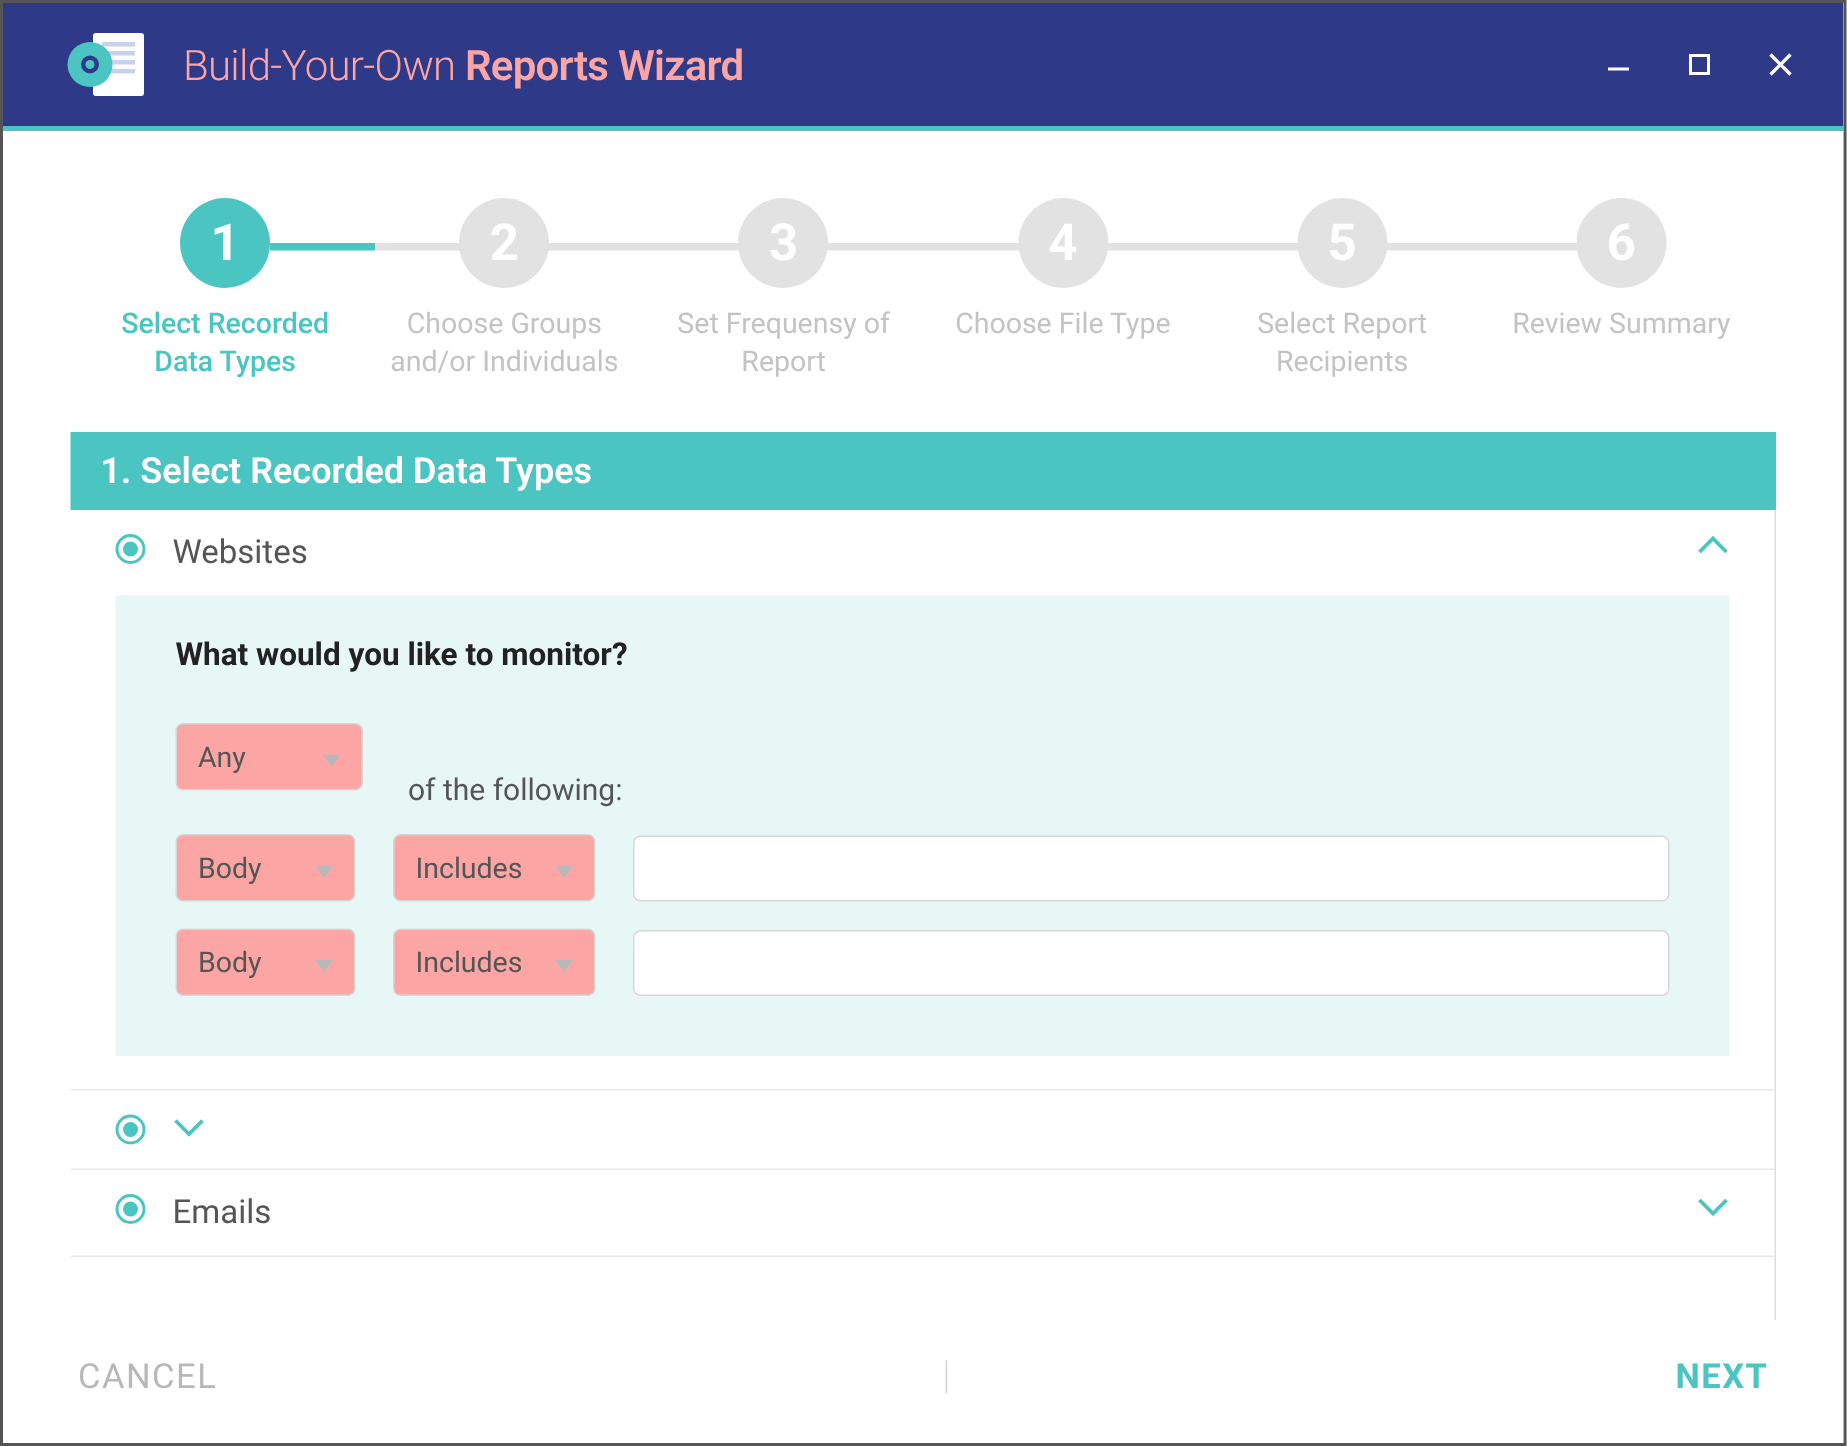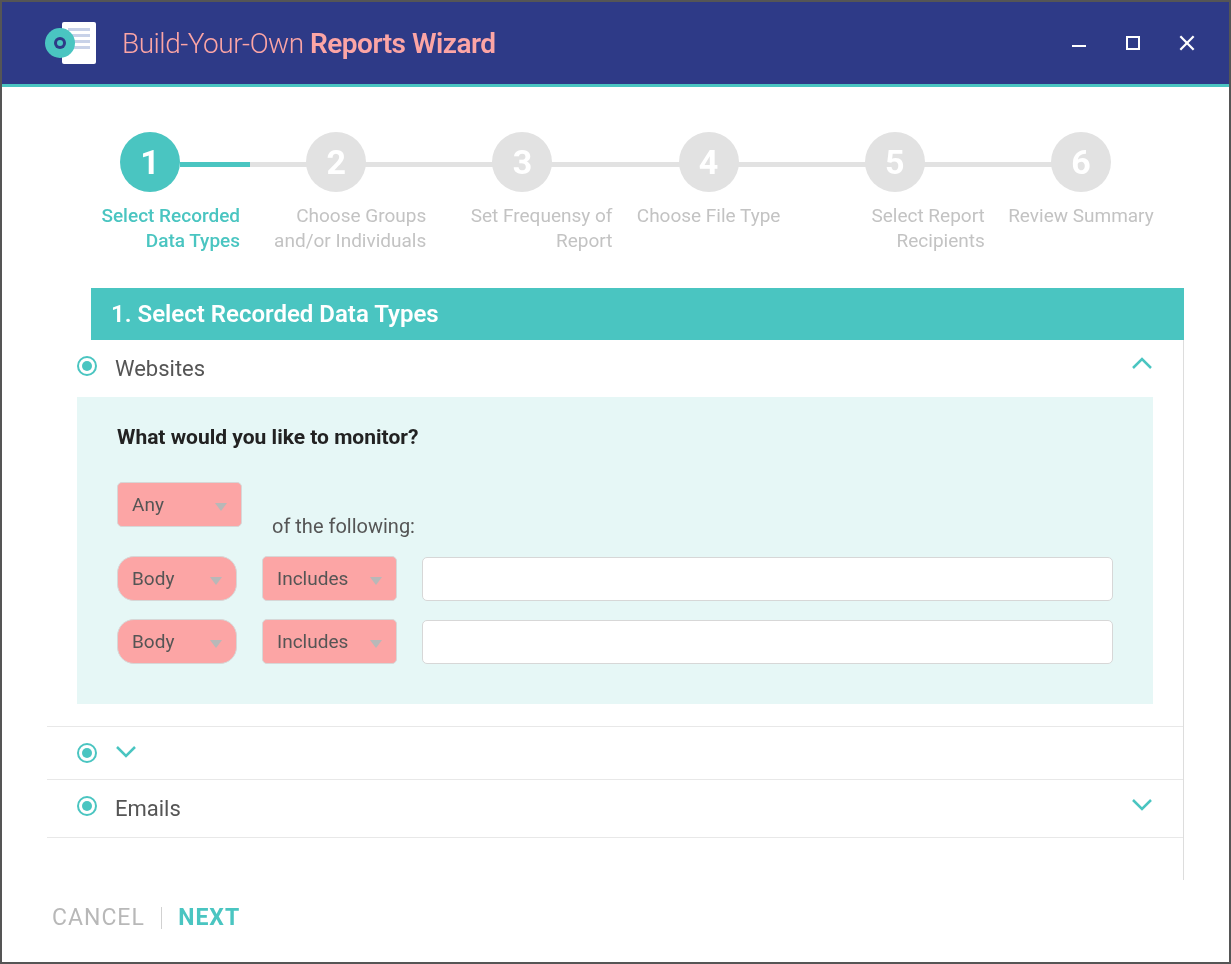--- a/index.html
+++ b/index.html
@@ -115,41 +115,39 @@
       position: relative;
     }
     .step.active .step-circle {
       background: #4ac5c1;
     }
     .step-label {
       font-size: 19px;
       color: #c3c3c3;
       line-height: 1.3;
       max-width: 180px;
-      text-align: right;
     }
     .step.active .step-label {
       color: #4ac5c1;
       font-weight: 500;
     }
     
     .content-wrap {
       flex: 1;
       padding: 10px 45px 0;
       overflow: hidden;
       display: flex;
       flex-direction: column;
     }
     .section-header {
       background: #4ac5c1;
       color: #fff;
       font-size: 24px;
       font-weight: 600;
       padding: 12px 20px;
-      margin-left: 44px;
     }
     .scroll-area {
       flex: 1;
       overflow-y: auto;
       border-right: 1px solid #ddd;
     }
     .scroll-area::-webkit-scrollbar {
       width: 10px;
     }
     .scroll-area::-webkit-scrollbar-track {
@@ -240,41 +238,41 @@
     }
     .dropdown .caret {
       margin-left: 12px;
     }
     .dropdown .caret svg {
       fill: #b8b8b8;
       width: 12px;
       height: 8px;
     }
     .dd-any { width: 125px; }
-    .dd-body { width: 110px; border-radius: 17px; }
+    .dd-body { width: 110px; }
     .dd-includes { width: 135px; }
     .following-text {
       font-size: 20px;
       color: #555;
       margin-top: 43px;
     }
     .text-input {
       flex: 1;
       background: #fff;
       border: 1px solid #d7d7d7;
       border-radius: 5px;
       padding: 10px 14px;
       font-size: 19px;
       min-height: 44px;
     }
     
     .footer {
       padding: 22px 50px 30px;
       display: flex;
-      justify-content: flex-start;
+      justify-content: space-between;
       align-items: center;
       gap: 14px;
     }
     .btn-cancel {
       color: #b8b8b8;
       font-size: 23px;
       letter-spacing: 1px;
       cursor: pointer;
       font-weight: 400;
     }

